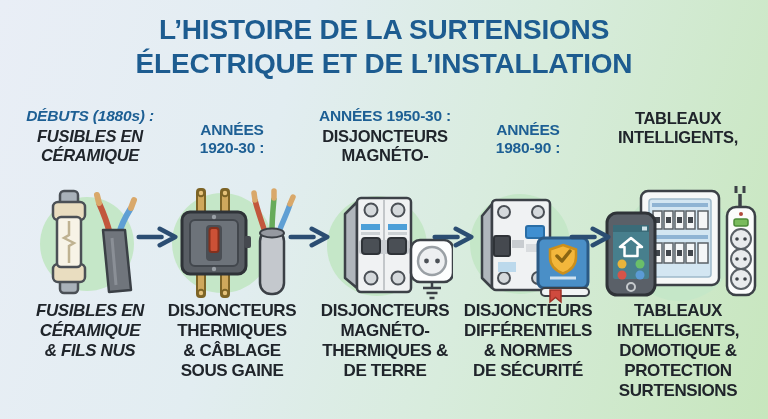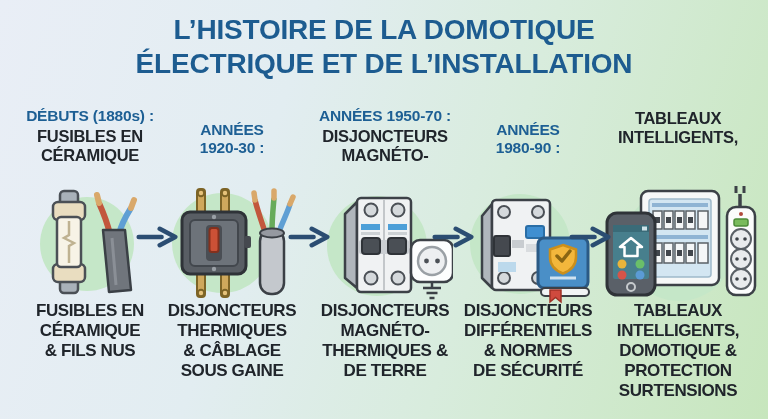--- a/index.html
+++ b/index.html
@@ -7,21 +7,21 @@
   .poster{
     position:relative; width:768px; height:419px; overflow:hidden;
     background:linear-gradient(108deg,#e9eef6 0%,#e2edf1 35%,#d8ecdd 62%,#c7e6bd 100%);
   }
   .poster-title{
     position:absolute; top:13px; left:0; width:768px;
     text-align:center; font-size:28px; font-weight:700; line-height:1.2;
     letter-spacing:-0.2px; color:#1d5c90; white-space:pre-line;
   }
   .col{ position:absolute; top:0; height:419px; }
-  .col-1{ left:6px;   width:168px; }
+  .col-1{ left:6px;   width:168px;font-style:italic; }
   .col-2{ left:158px; width:148px; }
   .col-3{ left:307px; width:156px; }
   .col-4{ left:452px; width:152px; }
   .col-5{ left:594px; width:168px; }
   .head{ position:absolute; left:0; right:0; text-align:center; }
   .head-major{ top:107px; }
   .head-minor{ top:121px; }
   .era{
     font-size:15.5px; font-weight:700; line-height:1.16; letter-spacing:-0.2px;
     color:#1d5f94; white-space:pre-line;
@@ -43,21 +43,21 @@
   .art-5{ top:183px; left:3px; }
   .arrow{ position:absolute; top:226px; width:42px; height:22px; }
   .arrow-1{ left:136px; } .arrow-2{ left:288px; }
   .arrow-3{ left:432px; } .arrow-4{ left:569px; }
 </style>
 </head>
 <body>
 
 <div class="poster">
 
-  <div class="poster-title">L’HISTOIRE DE LA DOMOTIQUE
+  <div class="poster-title">L’HISTOIRE DE LA SURTENSIONS
 ÉLECTRIQUE ET DE L’INSTALLATION</div>
 
   <div class="col col-1">
     <div class="head head-major">
       <div class="era">DÉBUTS (1880s) :</div>
       <div class="headline">FUSIBLES EN
 CÉRAMIQUE</div>
     </div>
     <svg class="art art-1" width="126" height="112" viewBox="0 0 126 112">
       <circle cx="60" cy="58" r="47" fill="#c5e7c8"></circle>
@@ -123,21 +123,21 @@
       </g>
     </svg>
     <div class="caption">DISJONCTEURS
 THERMIQUES
 &amp; CÂBLAGE
 SOUS GAINE</div>
   </div>
 
   <div class="col col-3">
     <div class="head head-major">
-      <div class="era">ANNÉES 1950-70 :</div>
+      <div class="era">ANNÉES 1950-30 :</div>
       <div class="headline">DISJONCTEURS
 MAGNÉTO-</div>
     </div>
     <svg class="art art-3" width="136" height="118" viewBox="0 0 136 118">
       <circle cx="60" cy="60" r="50" fill="#c5e7c8"></circle>
       <g>
         <path d="M28 28 L40 16 L40 102 L28 92 Z" fill="#b0b6bc" stroke="#3c4147" stroke-width="2.5" stroke-linejoin="round"></path>
         <rect x="40" y="12" width="54" height="94" rx="4" fill="#f0f2f3" stroke="#3c4147" stroke-width="2.5"></rect>
         <line x1="67" y1="14" x2="67" y2="104" stroke="#c3c7ca" stroke-width="2"></line>
         <circle cx="54" cy="24" r="6.5" fill="#d5d9dc" stroke="#4b5056" stroke-width="2"></circle>

